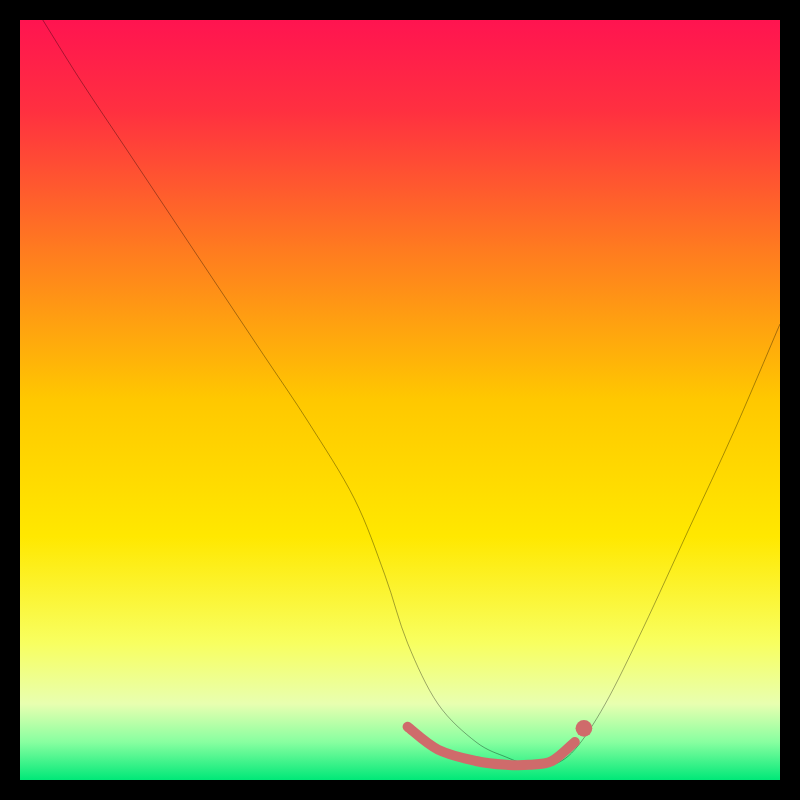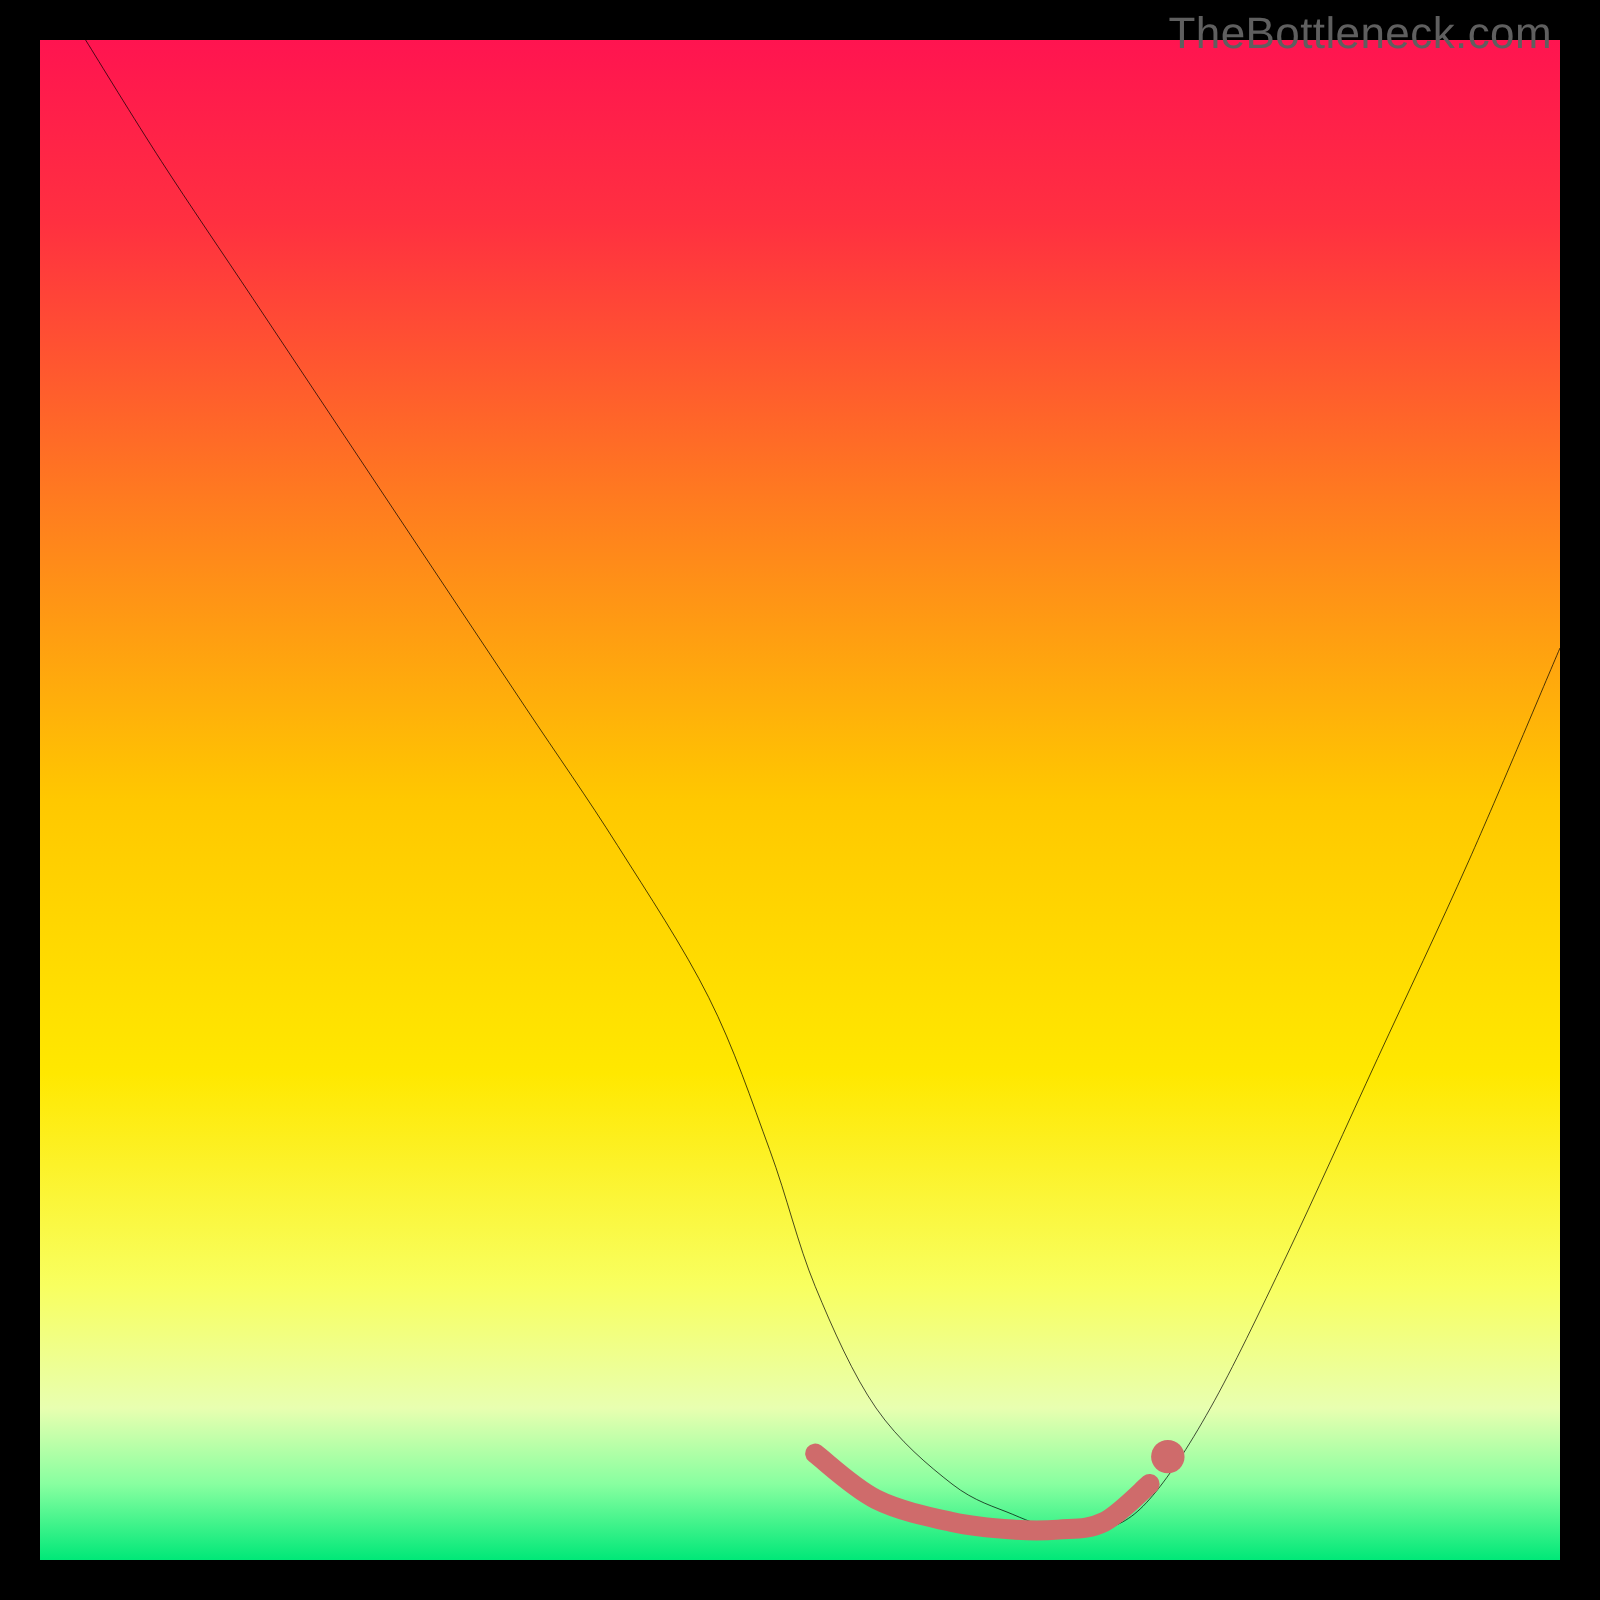--- a/index.html
+++ b/index.html
@@ -73,15 +73,14 @@
       <path id="curve-path" fill="none" stroke="#000000" stroke-width="0.35" vector-effect="non-scaling-stroke" d="M 3 0 C 3.83 1.33, 6.17 5.17, 8.00 8.00 C 9.83 10.83, 12.00 14.00, 14.00 17.00 C 16.00 20.00, 18.00 23.00, 20.00 26.00 C 22.00 29.00, 24.00 32.00, 26.00 35.00 C 28.00 38.00, 30.00 41.00, 32.00 44.00 C 34.00 47.00, 36.00 49.83, 38.00 53.00 C 40.00 56.17, 42.33 59.67, 44.00 63.00 C 45.67 66.33, 46.83 69.83, 48.00 73.00 C 49.17 76.17, 49.83 79.17, 51.00 82.00 C 52.17 84.83, 53.50 87.83, 55.00 90.00 C 56.50 92.17, 58.50 93.83, 60.00 95.00 C 61.50 96.17, 62.83 96.50, 64.00 97.00 C 65.17 97.50, 66.00 97.83, 67.00 98.00 C 68.00 98.17, 69.00 98.33, 70.00 98.00 C 71.00 97.67, 71.83 97.33, 73.00 96.00 C 74.17 94.67, 75.50 92.67, 77.00 90.00 C 78.50 87.33, 80.17 83.83, 82.00 80.00 C 83.83 76.17, 86.00 71.33, 88.00 67.00 C 90.00 62.67, 92.00 58.50, 94.00 54.00 C 96.00 49.50, 99.00 42.33, 100.00 40.00"></path>
     </svg>
 
     <svg class="highlight" viewBox="0 0 100 100" preserveAspectRatio="none" width="100%" height="100%">
       <path id="highlight-path" fill="none" stroke="#cf6b6b" stroke-width="10" stroke-linecap="round" stroke-linejoin="round" vector-effect="non-scaling-stroke" d="M 51 93 C 51.67 93.50, 53.50 95.25, 55.00 96.00 C 56.50 96.75, 58.50 97.17, 60.00 97.50 C 61.50 97.83, 62.83 97.92, 64.00 98.00 C 65.17 98.08, 66.00 98.08, 67.00 98.00 C 68.00 97.92, 69.00 98.00, 70.00 97.50 C 71.00 97.00, 72.50 95.42, 73.00 95.00"></path>
       <circle id="highlight-end" r="1.1" fill="#cf6b6b" cx="74.20" cy="93.20"></circle>
     </svg>
 
   </div>
 
-  <div class="watermark">TheBottleneck.com</div>
 
 </div>
 
 </body></html>

